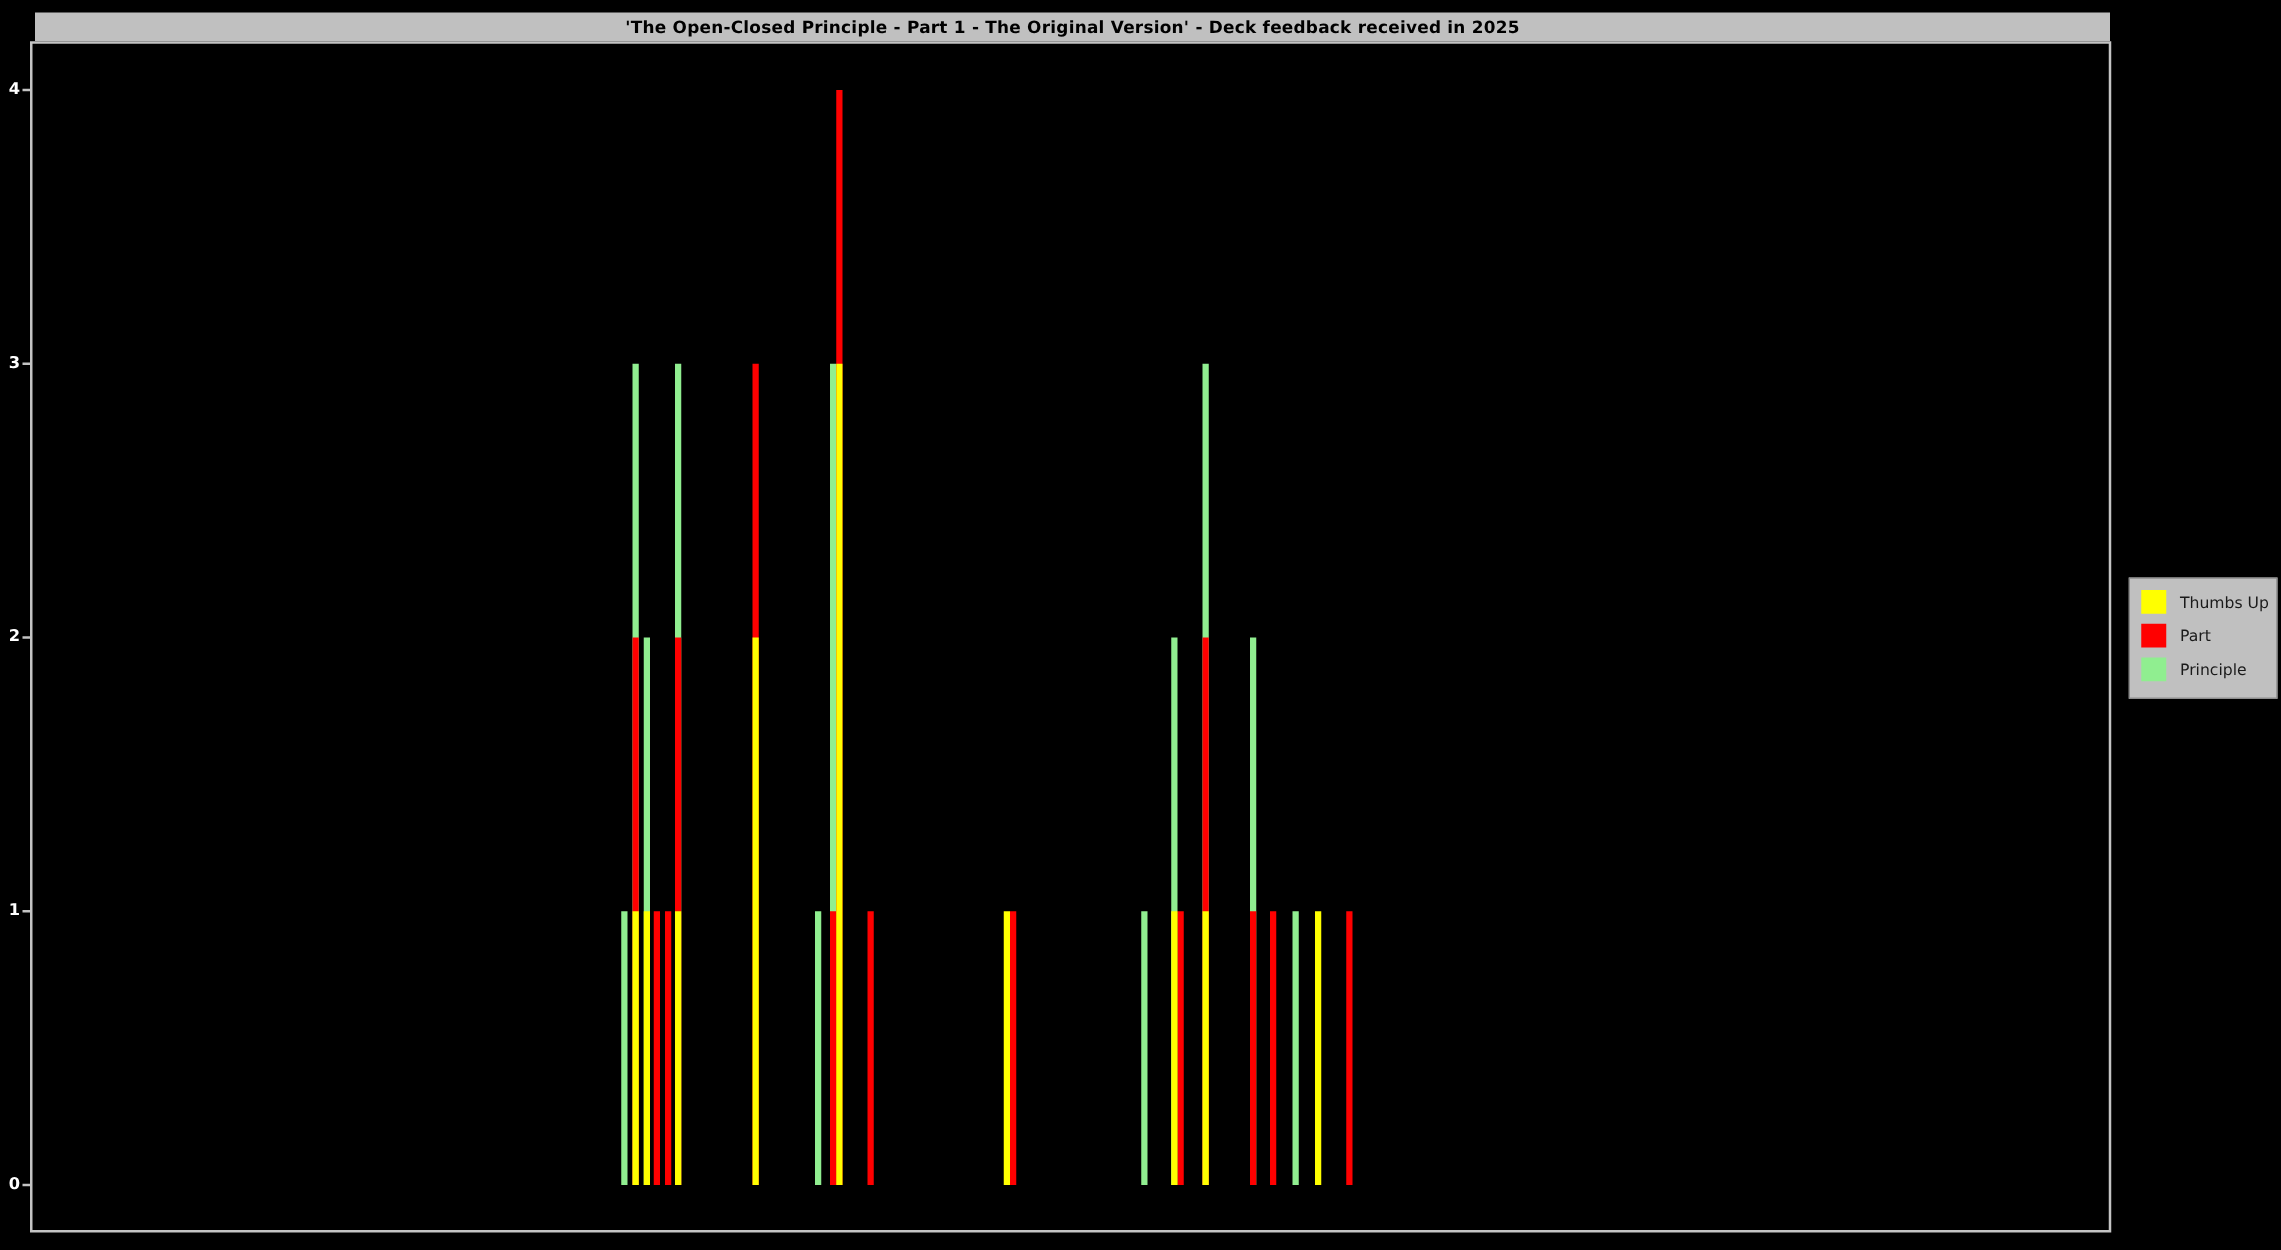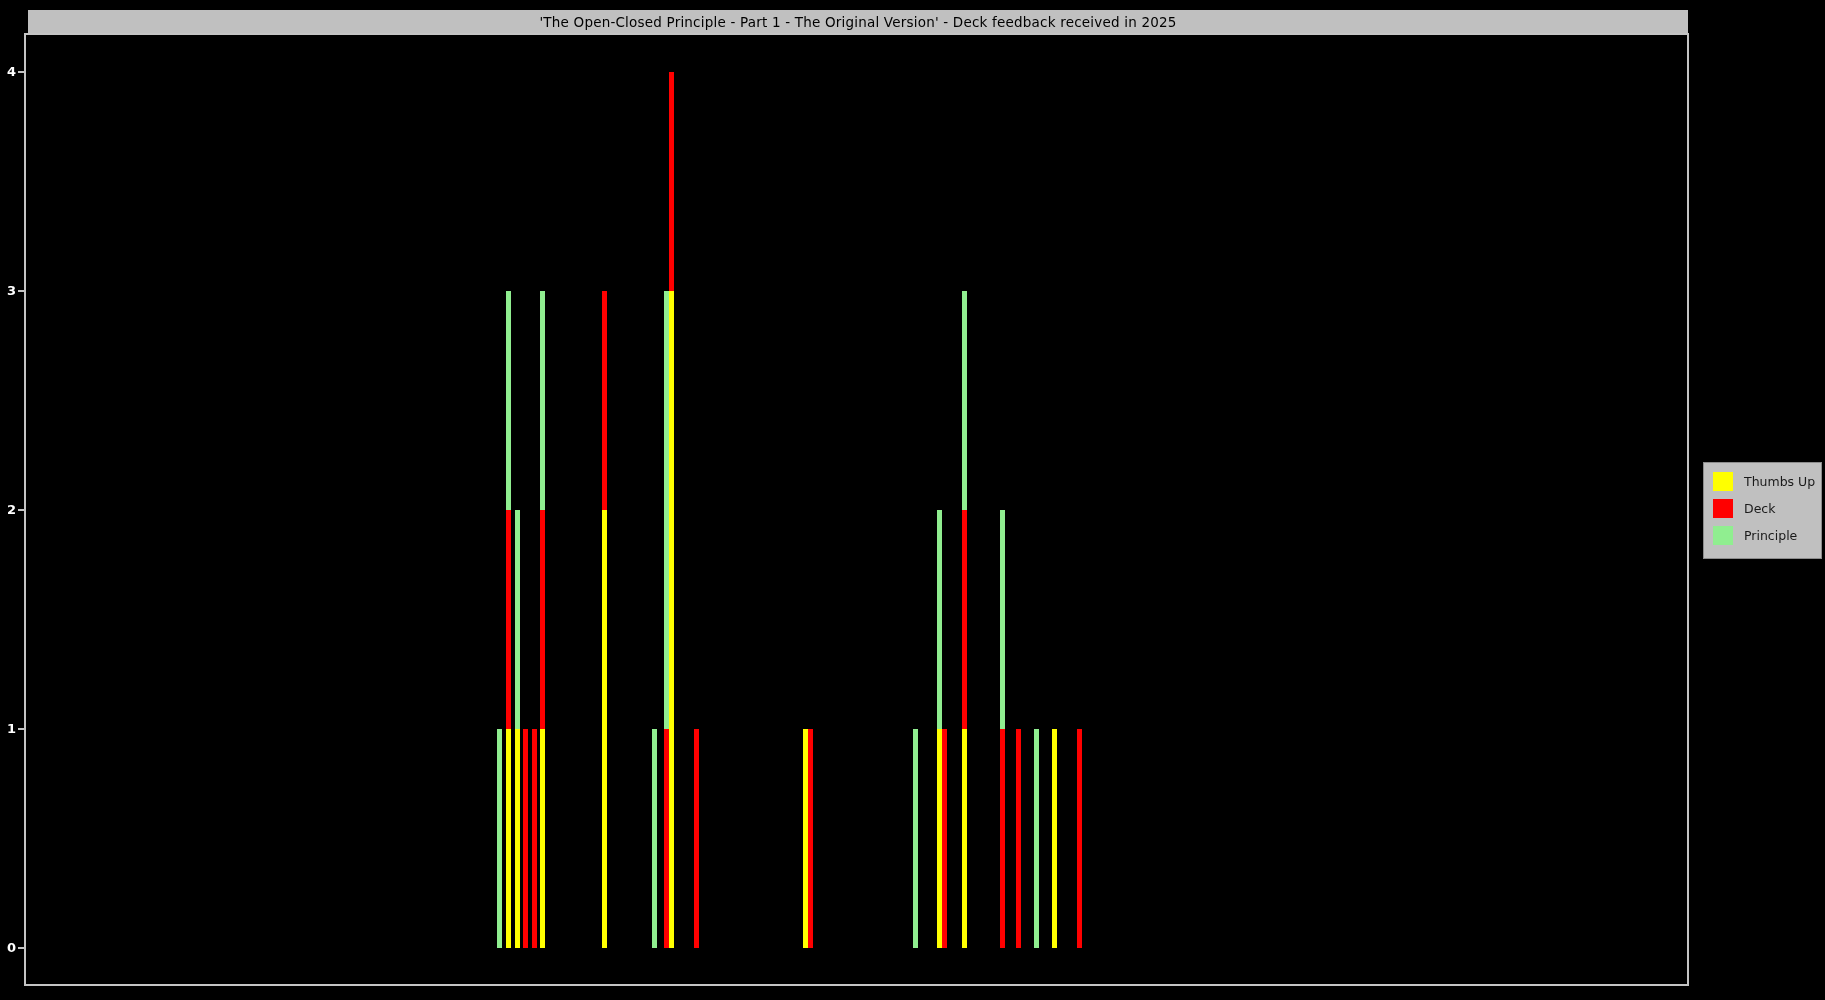--- a/index.html
+++ b/index.html
@@ -13,21 +13,21 @@
   }
   .title-bar {
     position: absolute;
     left: 28px; top: 10px;
     width: 1660px; height: 23px;
     background: #c0c0c0;
     display: flex; align-items: center; justify-content: center;
   }
   .title-bar span {
     font-size: 13.5px;
-    font-weight: normal;
+    font-weight: bold;
     color: #000;
     letter-spacing: 0.2px;
     white-space: nowrap;
   }
   .plot {
     position: absolute;
     left: 24px; top: 33px;
     width: 1665px; height: 953px;
     border: 2px solid #c4c4c4;
     box-sizing: border-box;
@@ -133,21 +133,21 @@
       <div class="y-tick-mark" style="left: 18px; top: 71px;"></div>
     </div>
 
   <div class="legend">
     <div class="legend-row">
       <div class="legend-swatch" id="sw0" style="background: rgb(255, 255, 0);"></div>
       <div class="legend-label">Thumbs Up</div>
     </div>
     <div class="legend-row">
       <div class="legend-swatch" id="sw1" style="background: rgb(255, 0, 0);"></div>
-      <div class="legend-label">Deck</div>
+      <div class="legend-label">Part</div>
     </div>
     <div class="legend-row">
       <div class="legend-swatch" id="sw2" style="background: rgb(144, 238, 144);"></div>
       <div class="legend-label">Principle</div>
     </div>
   </div>
 
 </div>
 
 </body></html>

